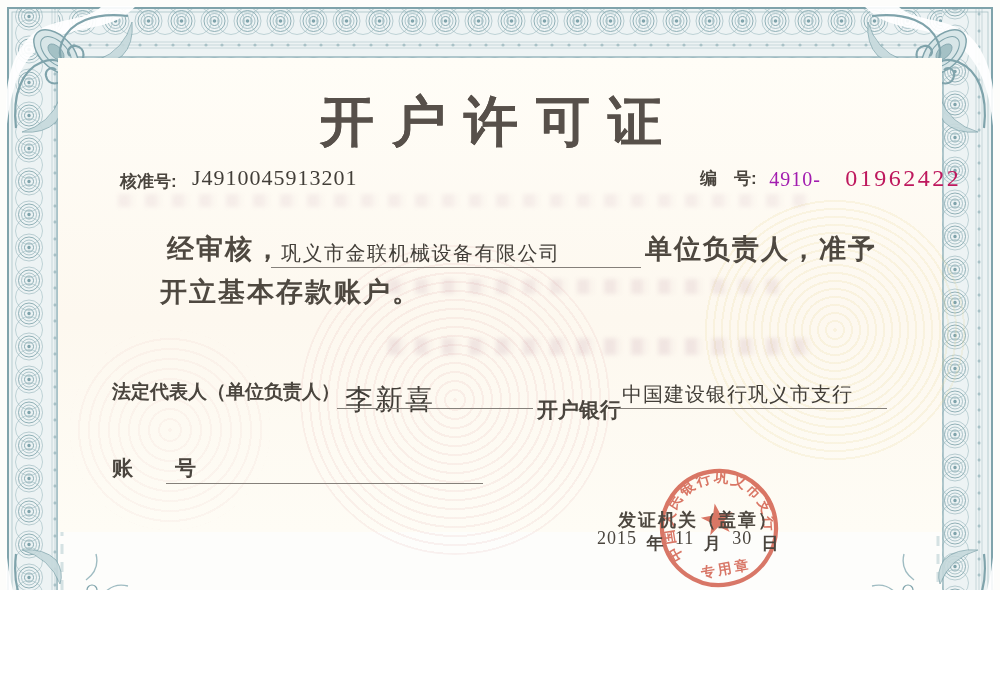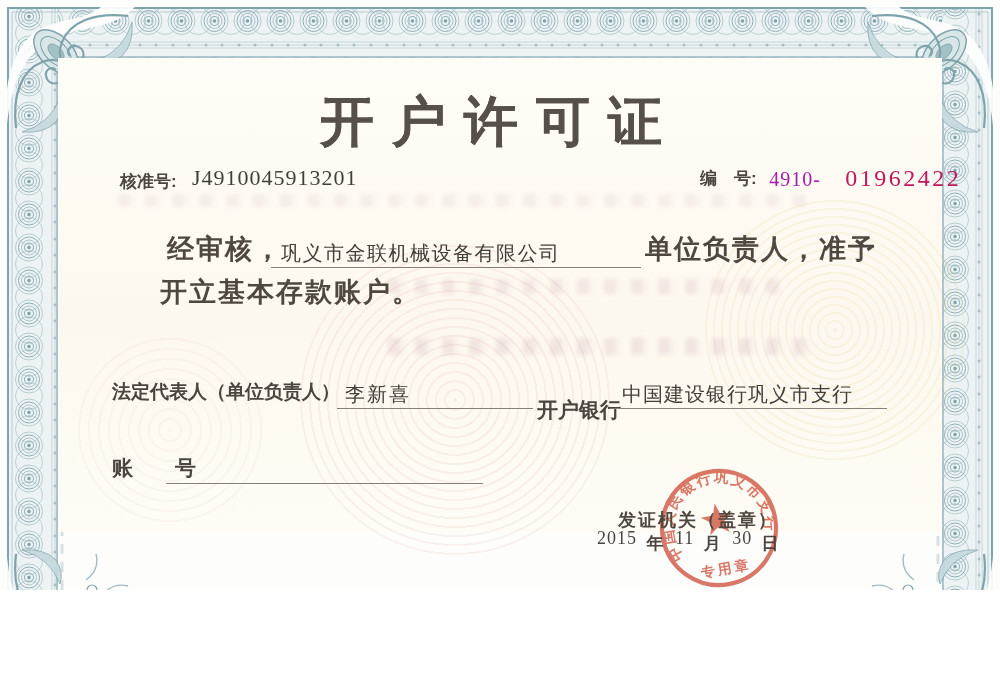--- a/index.html
+++ b/index.html
@@ -52,21 +52,21 @@
   .serial-label { font-size:17px; color:#4a453e; font-weight:600; vertical-align:2px;margin-left:24px; }
   .serial-prefix { font-family:"Liberation Serif", serif; font-size:20px; color:#a21caf; margin-left:8px; letter-spacing:1px; }
   .serial-number { font-family:"Liberation Serif", serif; font-size:24px; color:#be185d; margin-left:20px; letter-spacing:2.5px; }
   .big { font-size:27px; color:#4e4840; font-weight:600; letter-spacing:2px; }
   .stmt-lead   { left:167px; top:231px; }
   .company     { left:281px; top:240px; font-size:20px; letter-spacing:1.5px; }
   .stmt-after  { left:645px; top:231px; }
   .stmt-line2  { left:112px; top:274px;margin-left:48px; }
   .field-label { font-size:19px; }
   .legal-label { left:112px; top:379px; }
-  .legal-value { left:345px; top:381px; font-size:20px; letter-spacing:2px;text-align:center; }
+  .legal-value { left:345px; top:381px; font-size:28px; letter-spacing:2px;text-align:center; }
   .bank-label  { left:537px; top:396px; font-size:21px; }
   .bank-value  { left:622px; top:381px; font-size:20px; letter-spacing:1px; }
   .acct-label  { left:112px; top:454px; font-size:21px; }
   .acct-value  { left:173px; top:452px; font-size:20px; letter-spacing:1.5px; }
   .uline { position:absolute; height:1px; background:#85807a; }
   .ul-company { left:271px; top:267px; width:370px; }
   .ul-legal   { left:337px; top:408px; width:196px; }
   .ul-bank    { left:614px; top:408px; width:273px; }
   .ul-acct    { left:166px; top:483px; width:317px; }
   .authority  { left:618px; top:508px; font-size:18px; color:#4e4840; font-weight:600; letter-spacing:2px; }

